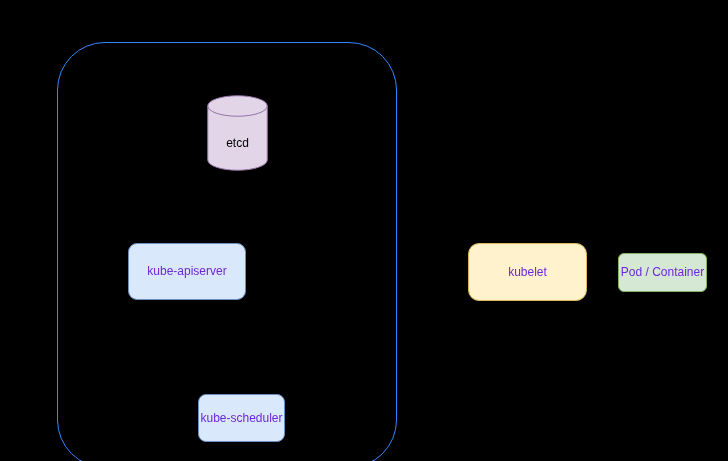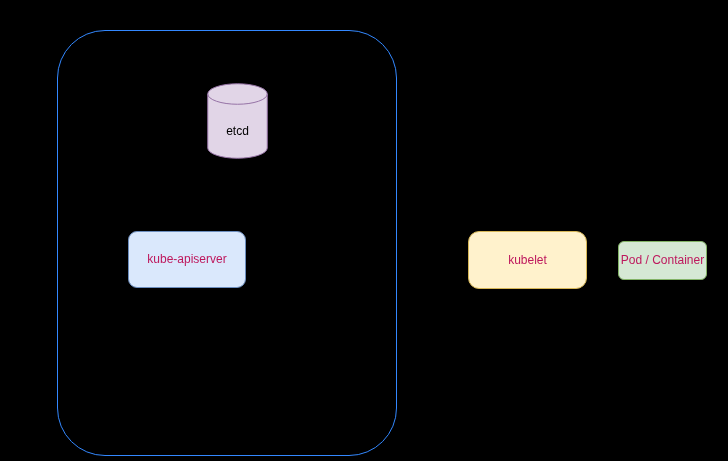--- a/index.html
+++ b/index.html
@@ -6,39 +6,40 @@
   html, body {
     width: 728px;
     height: 461px;
     overflow: hidden;
     font-family: "Liberation Sans", sans-serif;
   }
   .canvas {
     position: relative;
     width: 728px;
     height: 414px;
+    margin-top: 12px;
   }
   .cluster {
     position: absolute;
     left: 57px;
     top: 30px;
     width: 340px;
     height: 426px;
     border: 1.5px solid;
     border-radius: 48px;
     background: transparent;
   }
   .node {
     position: absolute;
     display: flex;
     align-items: center;
     justify-content: center;
     text-align: center;
     font-size: 12px;
-    color: #be185d;
+    color: #6d28d9;
     border: 1px solid;
   }
   .node-kube-apiserver {
     left: 128px; top: 231px; width: 118px; height: 57px;
     border-radius: 9px;
   }
   .node-kube-scheduler {
     left: 198px; top: 382px; width: 87px; height: 48px;
     border-radius: 8px;
   }
@@ -87,20 +88,23 @@
       <path d="M 0.75 11 A 29.75 10.25 0 0 1 60.25 11 L 60.25 65 A 29.75 10.25 0 0 1 0.75 65 Z" stroke-width="1" stroke="#9673A6" fill="#E1D5E7"></path>
       <path d="M 0.75 11 A 29.75 10.25 0 0 0 60.25 11" stroke-width="1" stroke="#9673A6" fill="none"></path>
     </svg>
     <span class="cyl-label">etcd</span>
   </div>
 
   <div class="node node-kube-apiserver" style="background-color: rgb(218, 232, 252); border-color: rgb(108, 142, 191);">
     <span class="node-label">kube-apiserver</span>
   </div>
 
+  <div class="node node-kube-scheduler" style="background-color: rgb(218, 232, 252); border-color: rgb(108, 142, 191);">
+    <span class="node-label">kube-scheduler</span>
+  </div>
 
   <div class="node node-kubelet" style="background-color: rgb(255, 242, 204); border-color: rgb(214, 182, 86); border-radius: 11px;">
     <span class="node-label">kubelet</span>
   </div>
 
   <div class="node node-pod-container" style="background-color: rgb(213, 232, 212); border-color: rgb(130, 179, 102);">
     <span class="node-label">Pod / Container</span>
   </div>
 
 </div>

